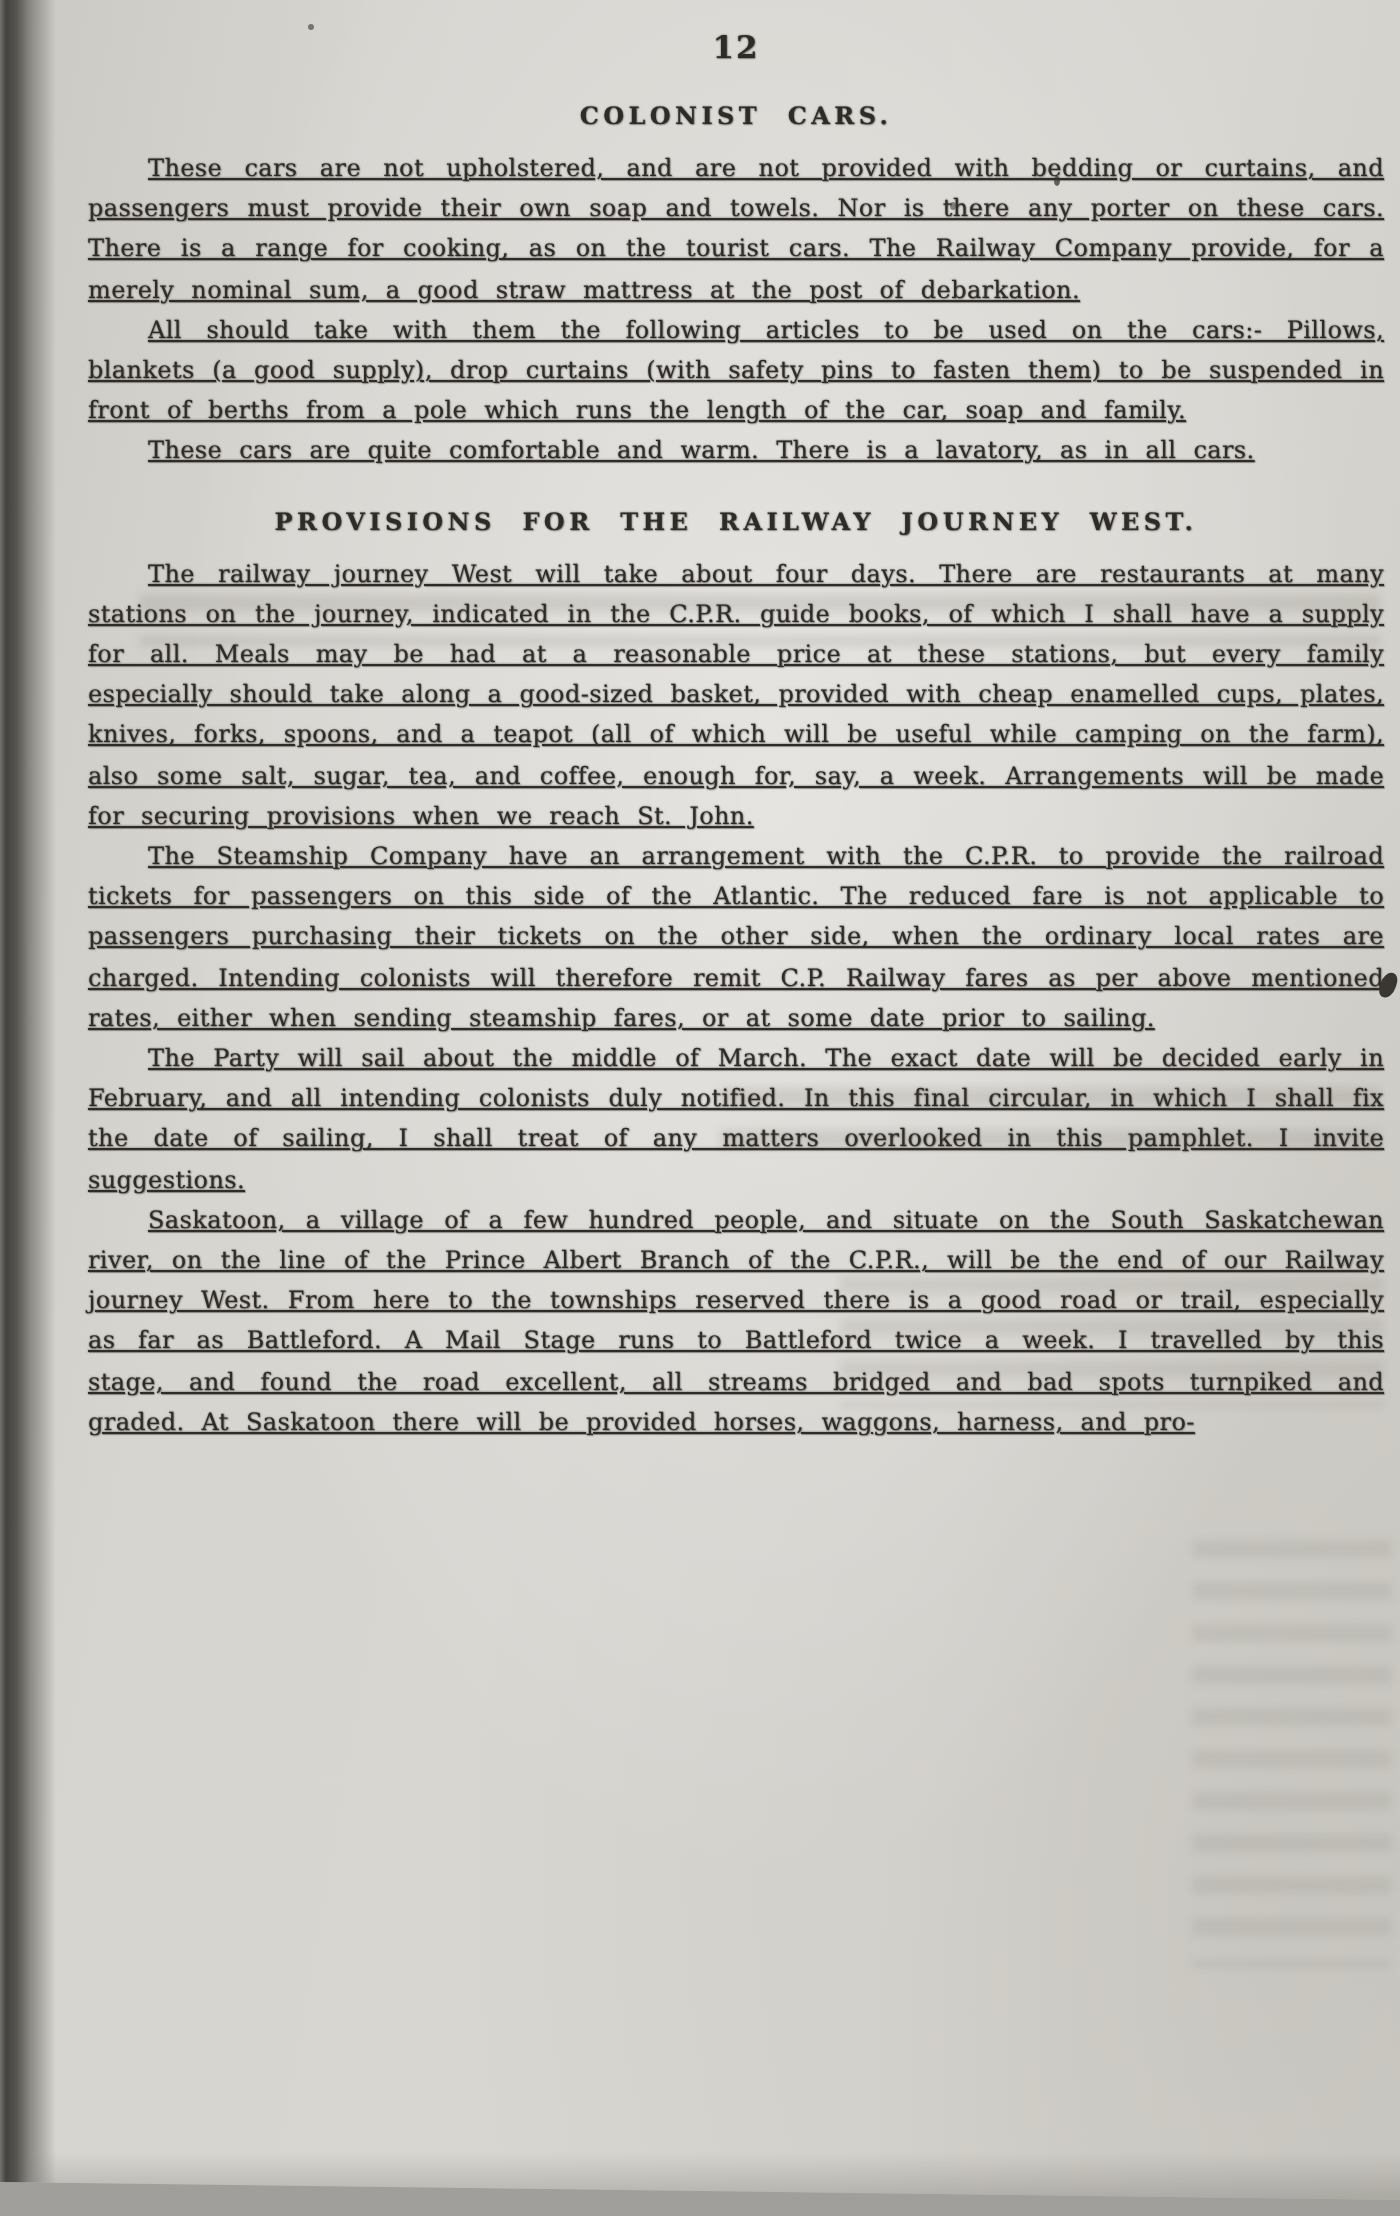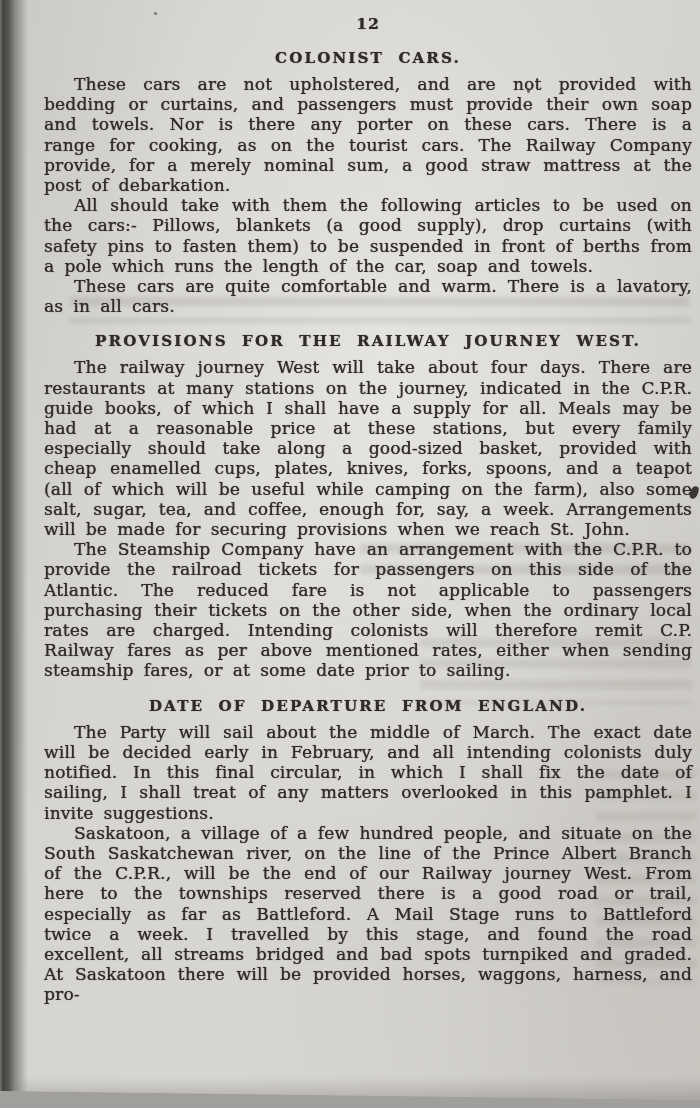--- a/index.html
+++ b/index.html
@@ -56,63 +56,63 @@
   .content {
     position:absolute; left:44px; top:12px; width:648px;
     color: var(--ink, #2f2c28);
     text-shadow: 0 0 1px rgba(47,44,40,0.65), 0.4px 0.4px 0.6px rgba(47,44,40,0.35);
   }
   .page-number {
     text-align:center; font-size:15.5px; font-weight:bold;
     letter-spacing:1px; margin:2px 0 0 0;
   }
   .heading {
-    font-size:15px; font-weight:bold; text-align:center;
+    font-size:12px; font-weight:bold; text-align:center;
     letter-spacing:2.2px; word-spacing:7px; line-height:22px;
     margin:14px 0 5px 0;
   }
   .para {
-    font-size:17px; line-height:20.2px; text-align:justify;
+    font-size:12px; line-height:20.2px; text-align:justify;
     text-indent:30px; letter-spacing:0.2px; word-spacing:4.5px;
     margin:0;
+    text-decoration:underline;
   }
   section { display:block; }
 </style>
 </head>
 <body>
 
 <div class="scan">
   <div class="page">
 
     <div class="ghost ghost-a"></div>
     <div class="ghost ghost-b"></div>
     <div class="ghost ghost-c"></div>
     <div class="ghost ghost-d"></div>
 
     <div class="content">
       <div class="page-number">12</div>
 
       <section>
         <h2 class="heading">COLONIST CARS.</h2>
         <p class="para">These cars are not upholstered, and are not provided with bedding or curtains, and passengers must provide their own soap and towels. Nor is there any porter on these cars. There is a range for cooking, as on the tourist cars. The Railway Company provide, for a merely nominal sum, a good straw mattress at the post of debarkation.</p>
-        <p class="para">All should take with them the following articles to be used on the cars:- Pillows, blankets (a good supply), drop curtains (with safety pins to fasten them) to be suspended in front of berths from a pole which runs the length of the car, soap and towels.</p>
+        <p class="para">All should take with them the following articles to be used on the cars:- Pillows, blankets (a good supply), drop curtains (with safety pins to fasten them) to be suspended in front of berths from a pole which runs the length of the car, soap and family.</p>
         <p class="para">These cars are quite comfortable and warm. There is a lavatory, as in all cars.</p>
       </section>
 
       <section>
         <h2 class="heading">PROVISIONS FOR THE RAILWAY JOURNEY WEST.</h2>
         <p class="para">The railway journey West will take about four days. There are restaurants at many stations on the journey, indicated in the C.P.R. guide books, of which I shall have a supply for all. Meals may be had at a reasonable price at these stations, but every family especially should take along a good-sized basket, provided with cheap enamelled cups, plates, knives, forks, spoons, and a teapot (all of which will be useful while camping on the farm), also some salt, sugar, tea, and coffee, enough for, say, a week. Arrangements will be made for securing provisions when we reach St. John.</p>
       </section>
 
       <section>
         <p class="para">The Steamship Company have an arrangement with the C.P.R. to provide the railroad tickets for passengers on this side of the Atlantic. The reduced fare is not applicable to passengers purchasing their tickets on the other side, when the ordinary local rates are charged. Intending colonists will therefore remit C.P. Railway fares as per above mentioned rates, either when sending steamship fares, or at some date prior to sailing.</p>
       </section>
 
       <section>
-        <h2 class="heading">DATE OF DEPARTURE FROM ENGLAND.</h2>
         <p class="para">The Party will sail about the middle of March. The exact date will be decided early in February, and all intending colonists duly notified. In this final circular, in which I shall fix the date of sailing, I shall treat of any matters overlooked in this pamphlet. I invite suggestions.</p>
       </section>
 
       <section>
         <p class="para">Saskatoon, a village of a few hundred people, and situate on the South Saskatchewan river, on the line of the Prince Albert Branch of the C.P.R., will be the end of our Railway journey West. From here to the townships reserved there is a good road or trail, especially as far as Battleford. A Mail Stage runs to Battleford twice a week. I travelled by this stage, and found the road excellent, all streams bridged and bad spots turnpiked and graded. At Saskatoon there will be provided horses, waggons, harness, and pro-</p>
       </section>
     </div>
 
     <div class="speck speck-a"></div>
     <div class="speck speck-b"></div>

